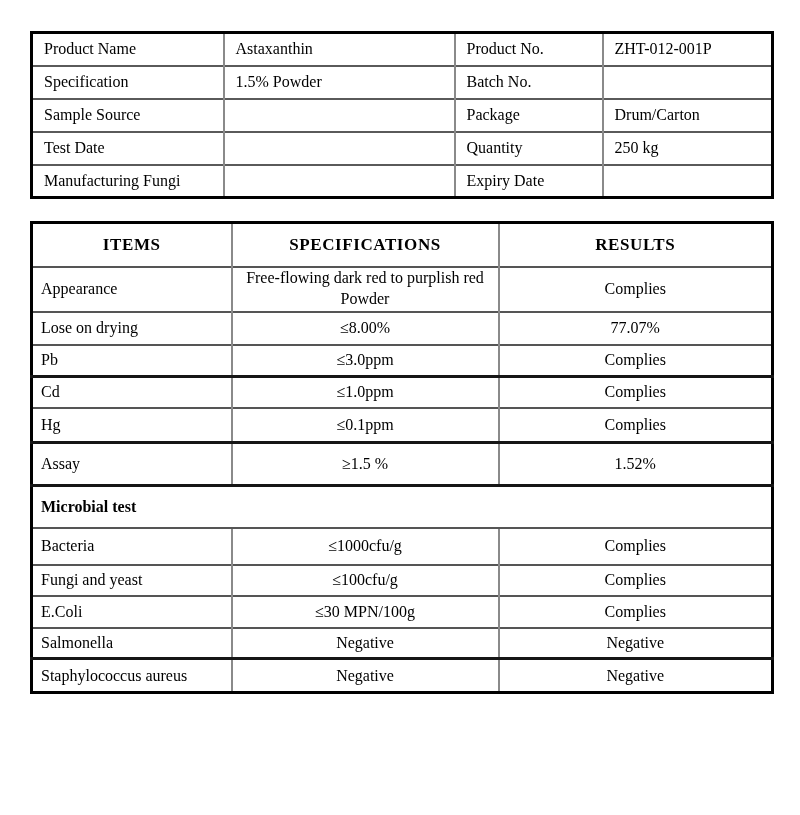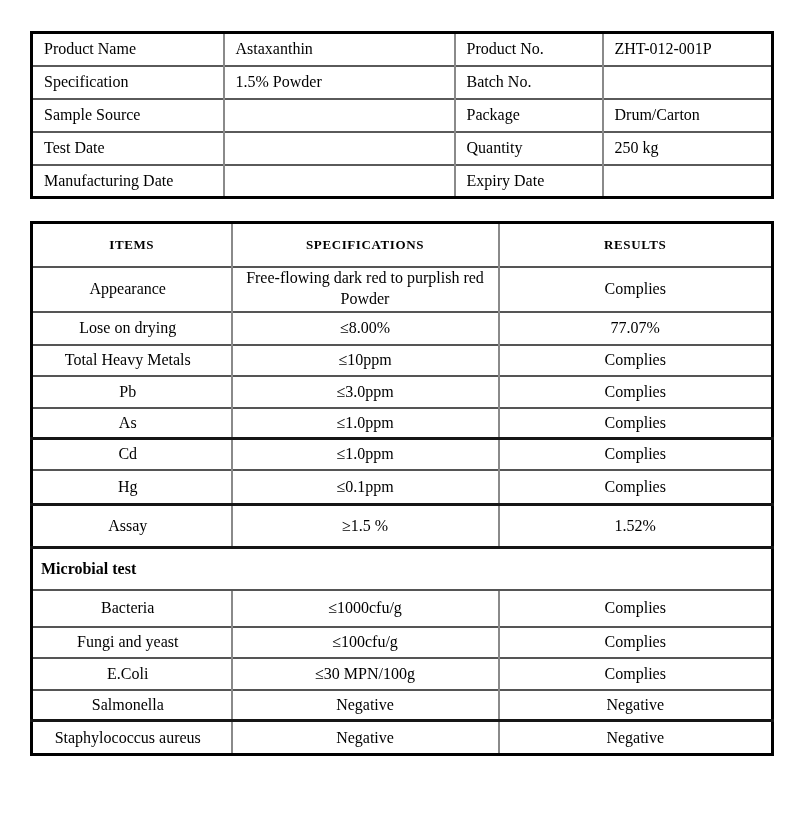--- a/index.html
+++ b/index.html
@@ -42,34 +42,34 @@
     padding-right: 19px;
   }
   .info-table tr:first-child td { border-top: none; }
   .info-table td:first-child { border-left: none; }
   
   .table-gap { height: 22px; }
   
   .spec-table th {
     border-left: 2px solid #8a8a8a;
     font-weight: bold;
-    font-size: 13px;
+    font-size: 17px;
     letter-spacing: 0.6px;
     text-align: center;
     height: 44px;
   }
   .spec-table td {
     border-top: 2px solid #555555;
     border-left: 2px solid #8a8a8a;
     height: 31px;
   }
   .spec-table th:first-child,
   .spec-table td:first-child { border-left: none; }
   .spec-table .col-item {
-    text-align: center;
+    text-align: left;
     padding-left: 8px;
     padding-right: 16px;
   }
   .spec-table .col-spec,
   .spec-table .col-result { text-align: center; }
   .spec-table tr.thick-top td { border-top: 3px solid #161616; }
   .spec-table tr.section-row td {
     font-weight: bold;
     text-align: left;
     padding-left: 8px;
@@ -108,21 +108,21 @@
         <td>Package</td>
         <td>Drum/Carton</td>
       </tr>
       <tr>
         <td>Test Date</td>
         <td></td>
         <td>Quantity</td>
         <td>250 kg</td>
       </tr>
       <tr>
-        <td>Manufacturing Date</td>
+        <td>Manufacturing Fungi</td>
         <td></td>
         <td>Expiry Date</td>
         <td></td>
       </tr>
     </tbody>
   </table>
 
   <div class="table-gap"></div>
 
   <table class="spec-table">
@@ -142,33 +142,23 @@
       <tr style="height:45px">
         <td class="col-item">Appearance</td>
         <td class="col-spec wrap-cell">Free-flowing dark red to purplish red Powder</td>
         <td class="col-result">Complies</td>
       </tr>
       <tr style="height:33px">
         <td class="col-item">Lose on drying</td>
         <td class="col-spec">≤8.00%</td>
         <td class="col-result">77.07%</td>
       </tr>
-      <tr style="height:31px">
-        <td class="col-item">Total Heavy Metals</td>
-        <td class="col-spec">≤10ppm</td>
-        <td class="col-result">Complies</td>
-      </tr>
       <tr style="height:32px">
         <td class="col-item">Pb</td>
         <td class="col-spec">≤3.0ppm</td>
-        <td class="col-result">Complies</td>
-      </tr>
-      <tr style="height:29px">
-        <td class="col-item">As</td>
-        <td class="col-spec">≤1.0ppm</td>
         <td class="col-result">Complies</td>
       </tr>
       <tr class="thick-top" style="height:30px">
         <td class="col-item">Cd</td>
         <td class="col-spec">≤1.0ppm</td>
         <td class="col-result">Complies</td>
       </tr>
       <tr style="height:35px">
         <td class="col-item">Hg</td>
         <td class="col-spec">≤0.1ppm</td>

